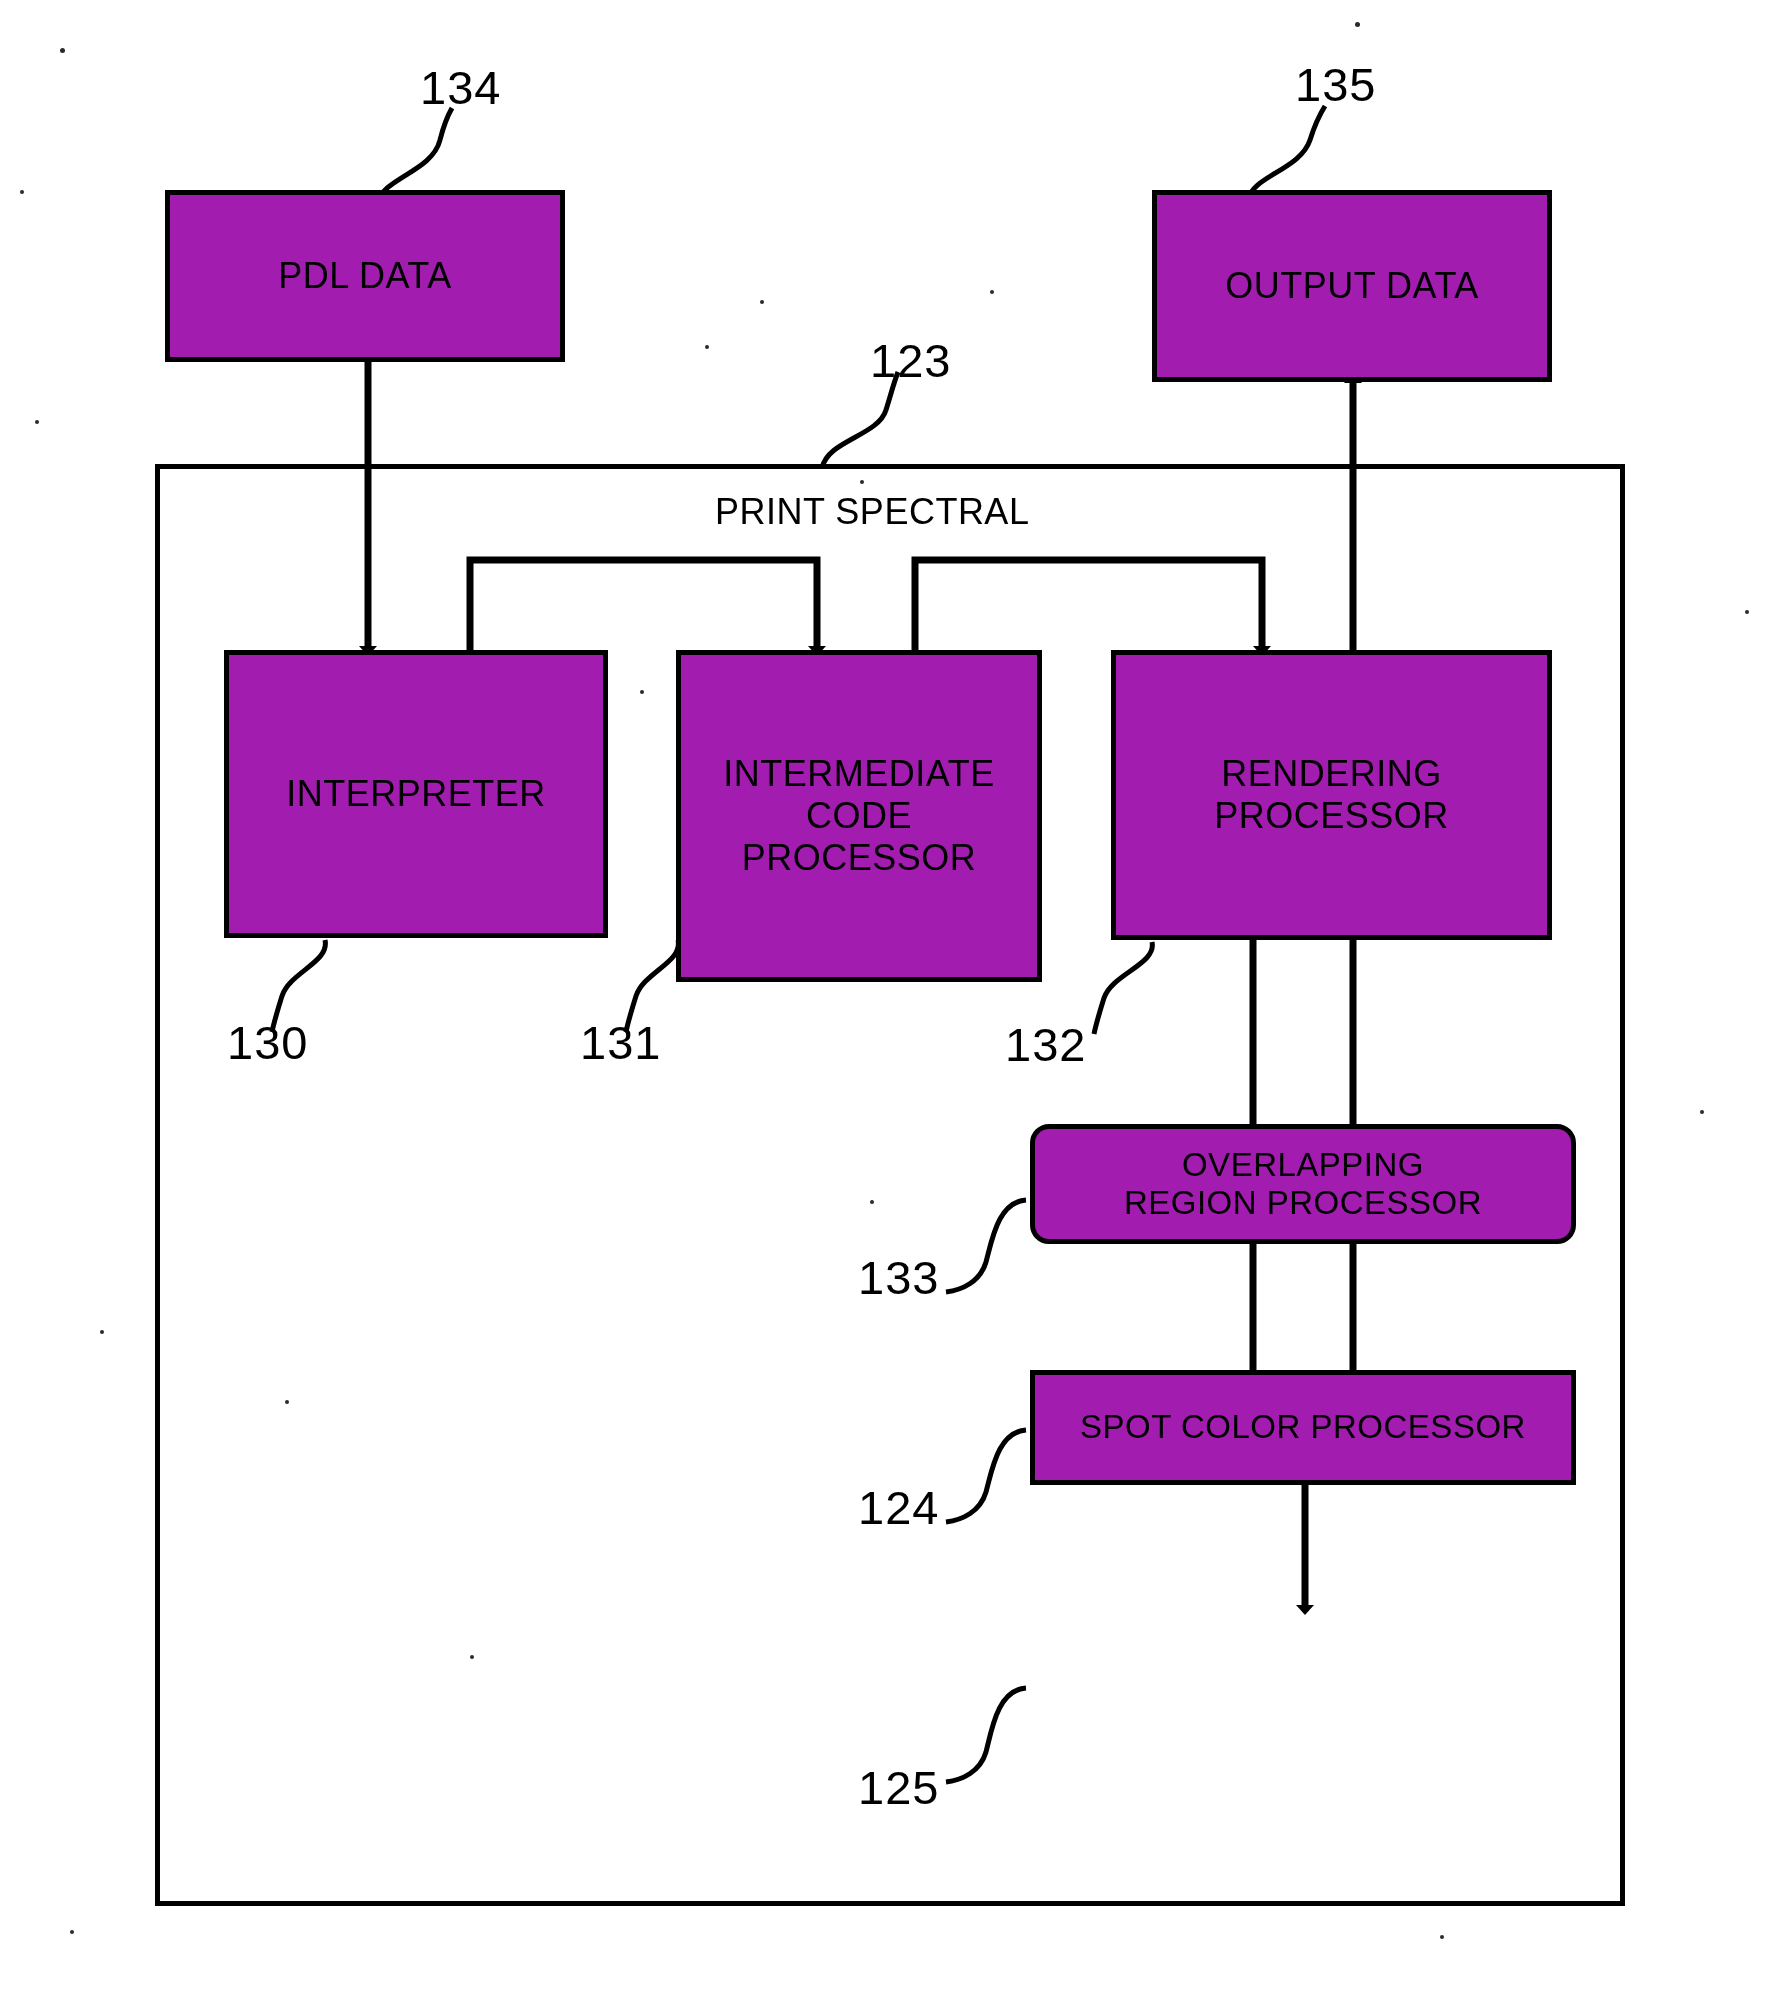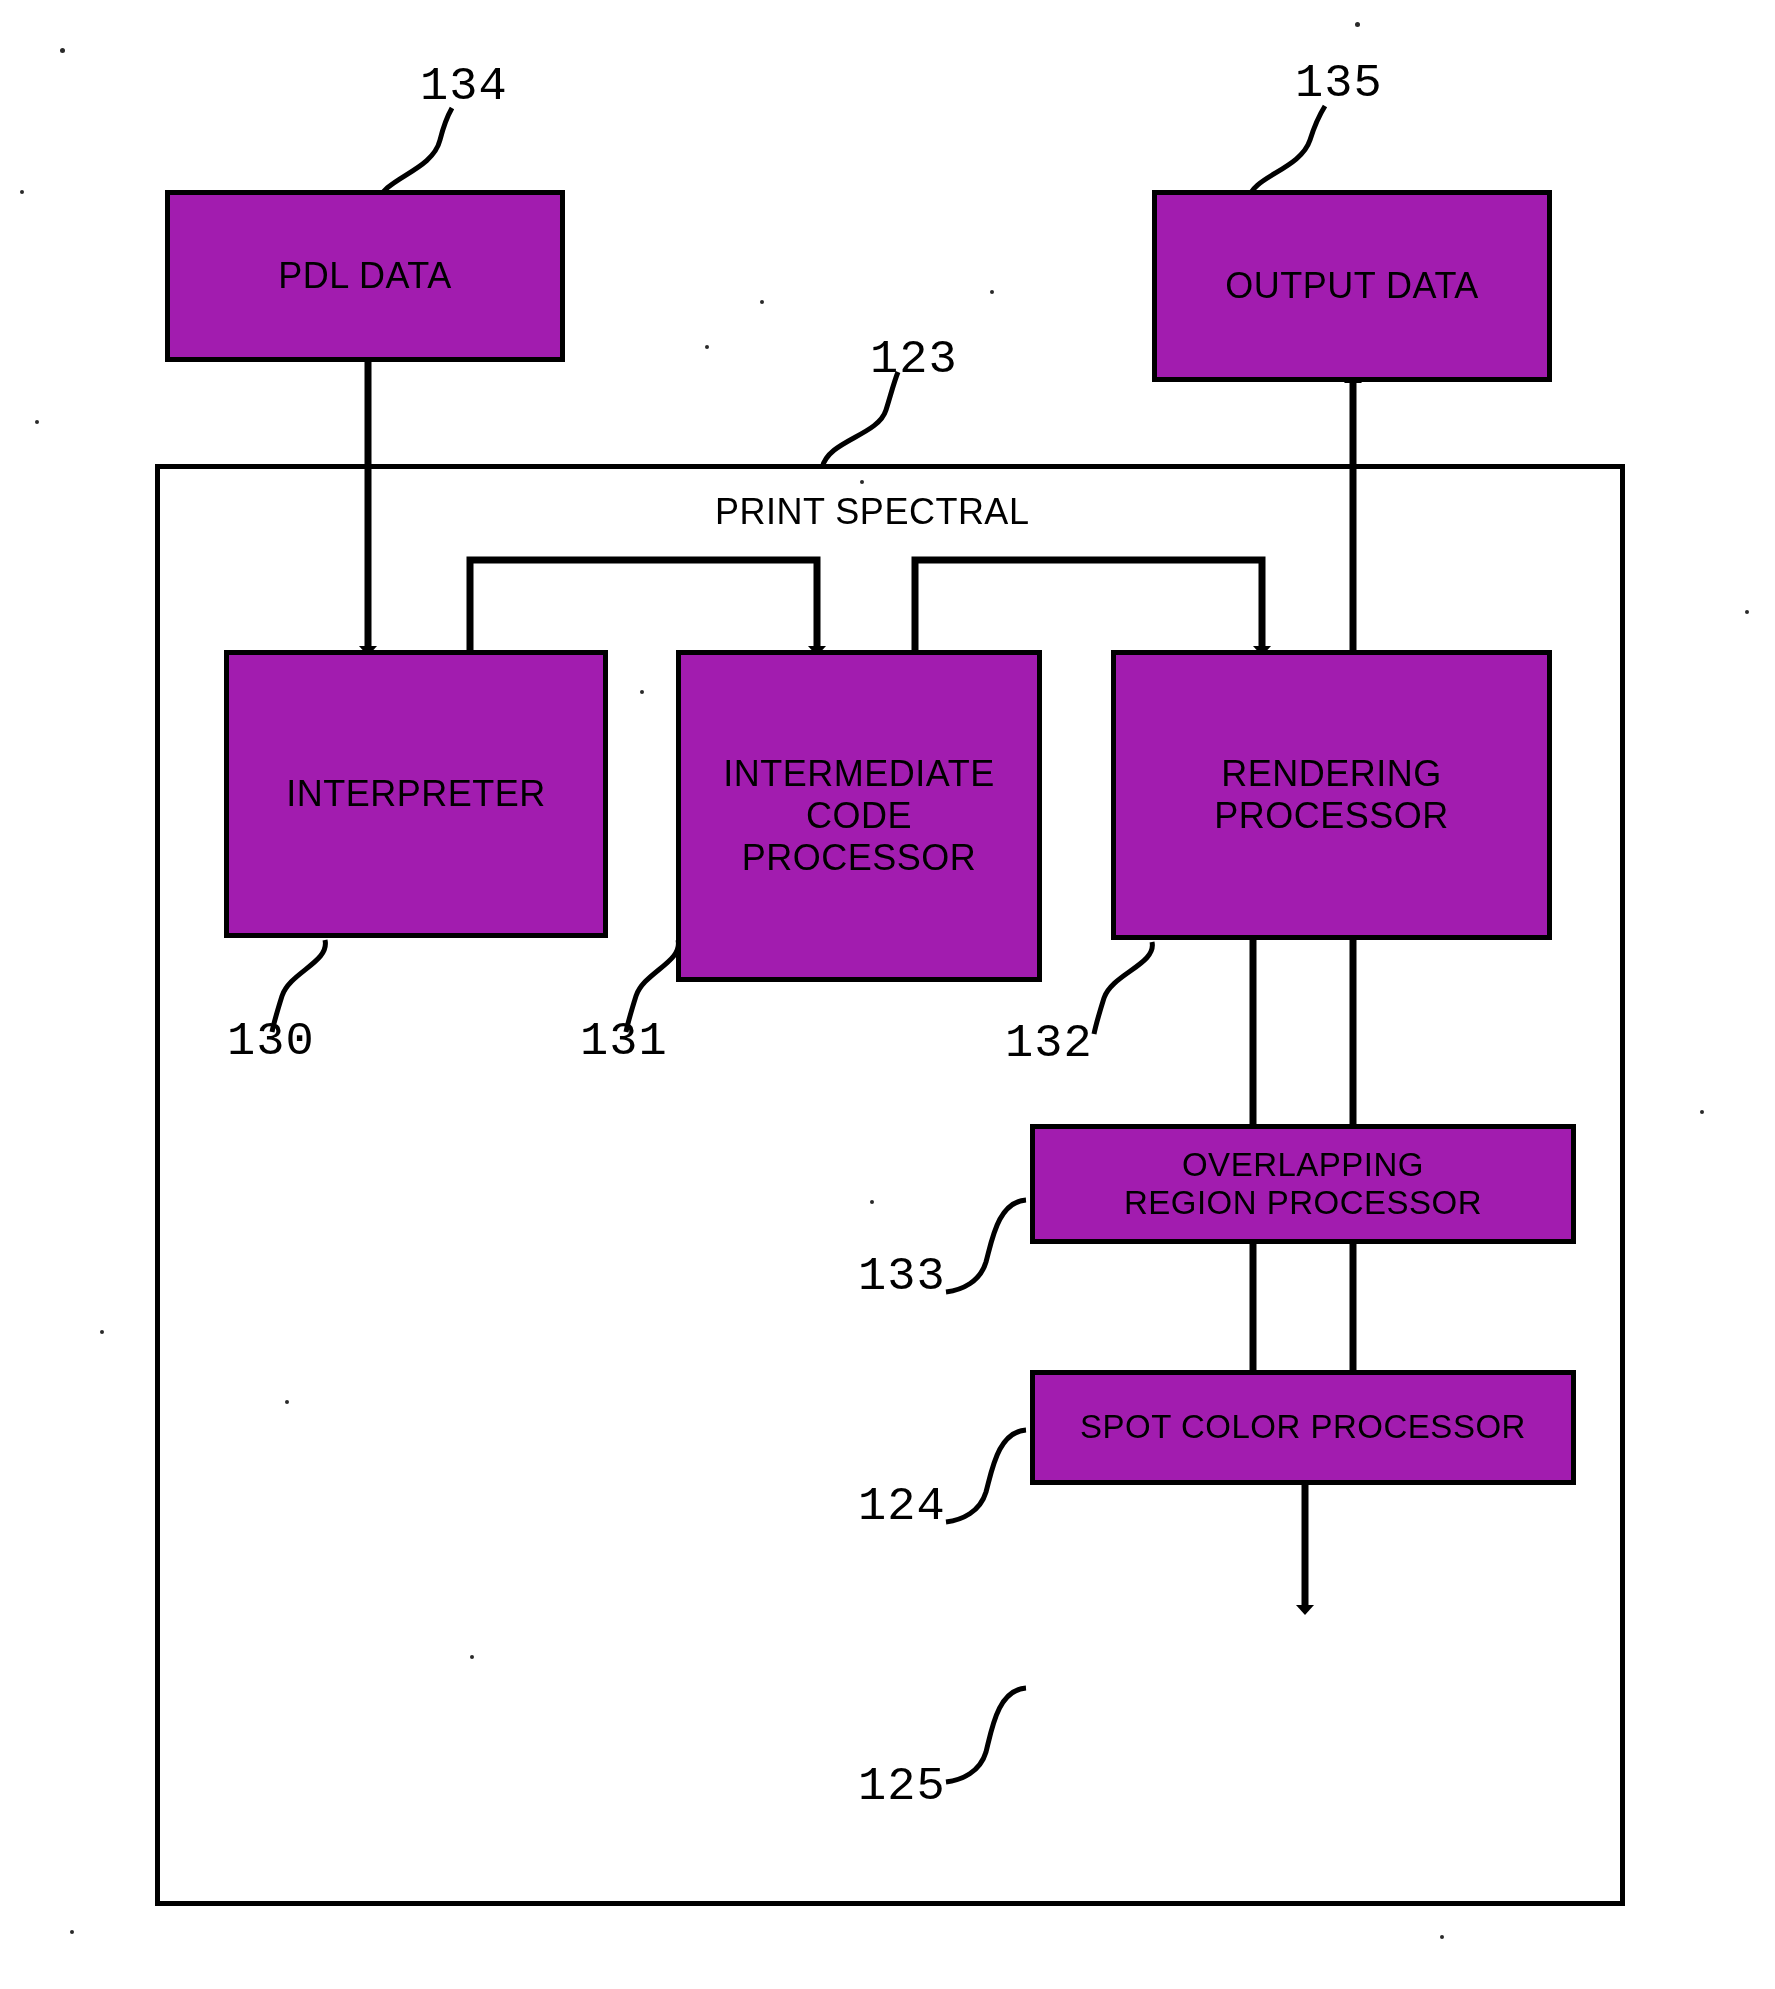--- a/index.html
+++ b/index.html
@@ -54,21 +54,21 @@
   .frame-title {
     position: absolute;
     font-family: "Liberation Sans", sans-serif;
     font-size: 36px;
     letter-spacing: 0.5px;
     color: #000;
     white-space: nowrap;
   }
   .ref-num {
     position: absolute;
-    font-family: Liberation Mono, monospace;
+    font-family: Liberation Sans, sans-serif;
     font-size: 47px;
     letter-spacing: 1px;
     color: #000;
     white-space: nowrap;
   }
   .speck {
     position: absolute;
     background: #2a2a2a;
     border-radius: 50%;
   }
@@ -171,21 +171,21 @@
 PROCESSOR</span>
   </div>
   <div class="ref-num" style="left:580px; top:1015px;">131</div>
 
   <div class="node-box" style="left:1111px; top:650px; width:441px; height:290px;">
     <span class="node-label">RENDERING
 PROCESSOR</span>
   </div>
   <div class="ref-num" style="left:1005px; top:1017px;">132</div>
 
-  <div class="node-box" style="left:1030px; top:1124px; width:546px; height:120px;">
+  <div class="node-box" style="left:1030px; top:1124px; width:546px; height:120px;border-radius:19px;">
     <span class="node-label small">OVERLAPPING
 REGION PROCESSOR</span>
   </div>
   <div class="ref-num" style="left:858px; top:1250px;">133</div>
 
   <div class="node-box" style="left:1030px; top:1370px; width:546px; height:115px;">
     <span class="node-label small">SPOT COLOR PROCESSOR</span>
   </div>
   <div class="ref-num" style="left:858px; top:1480px;">124</div>
 

